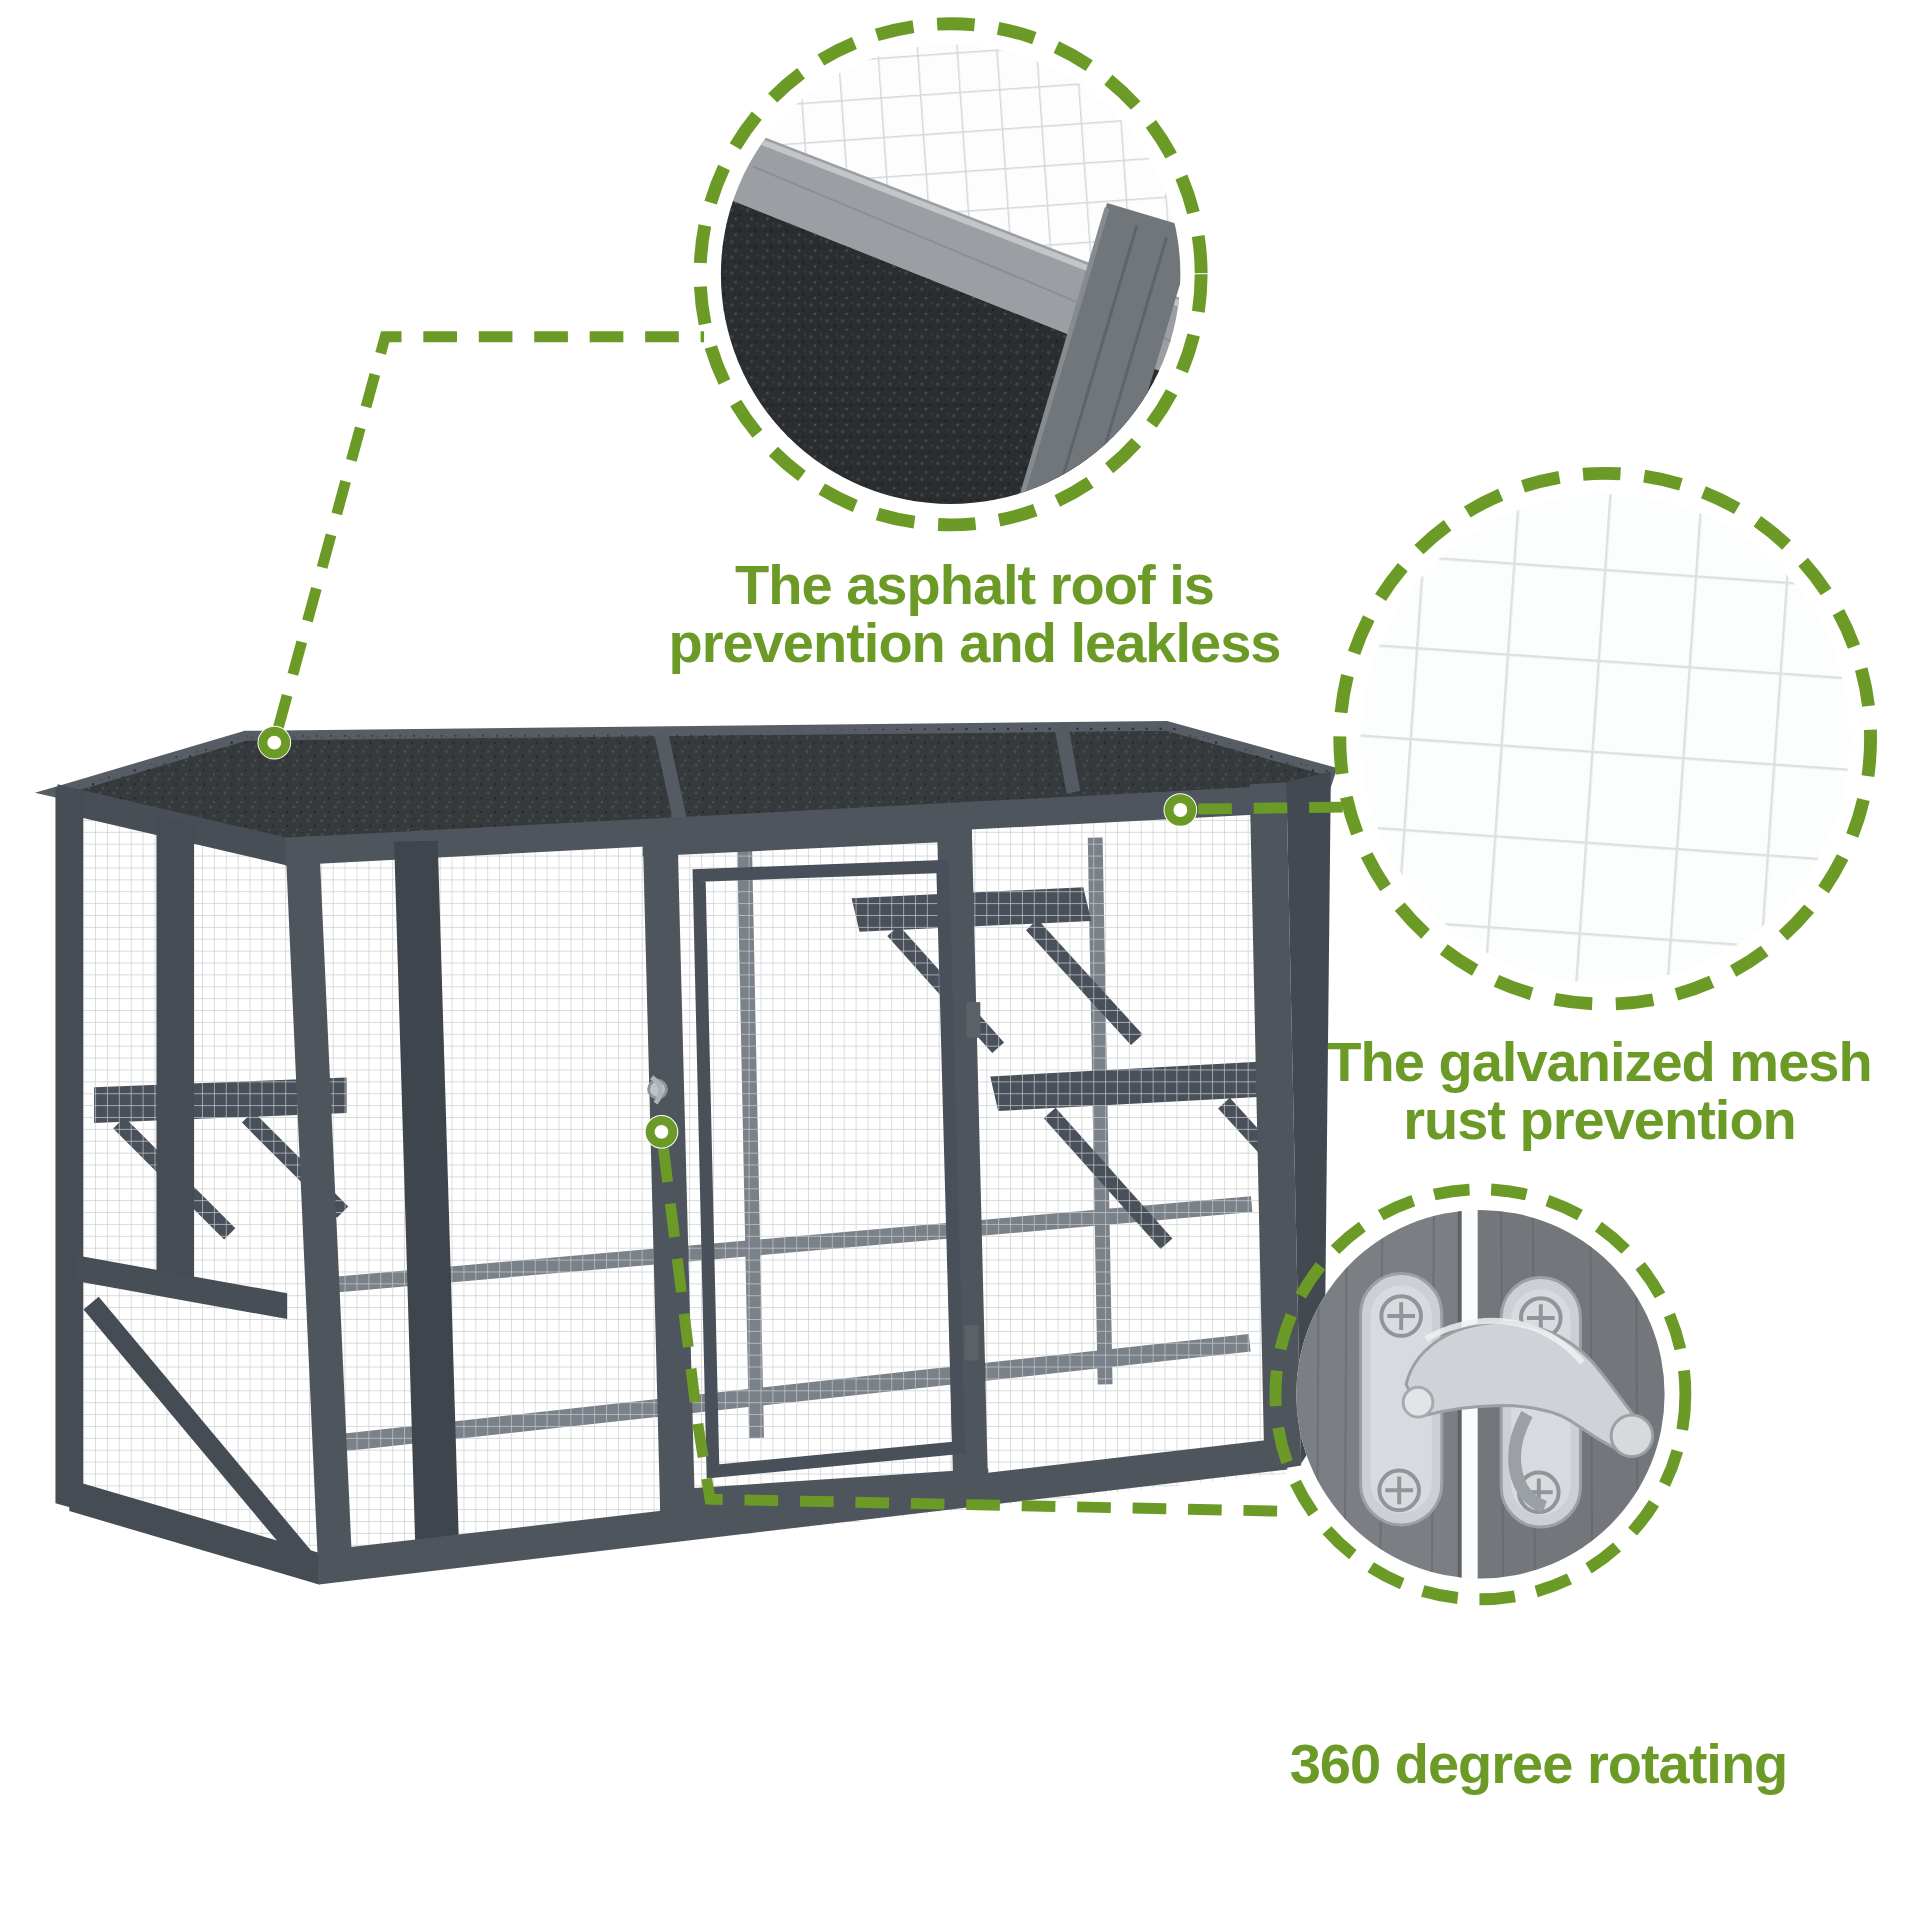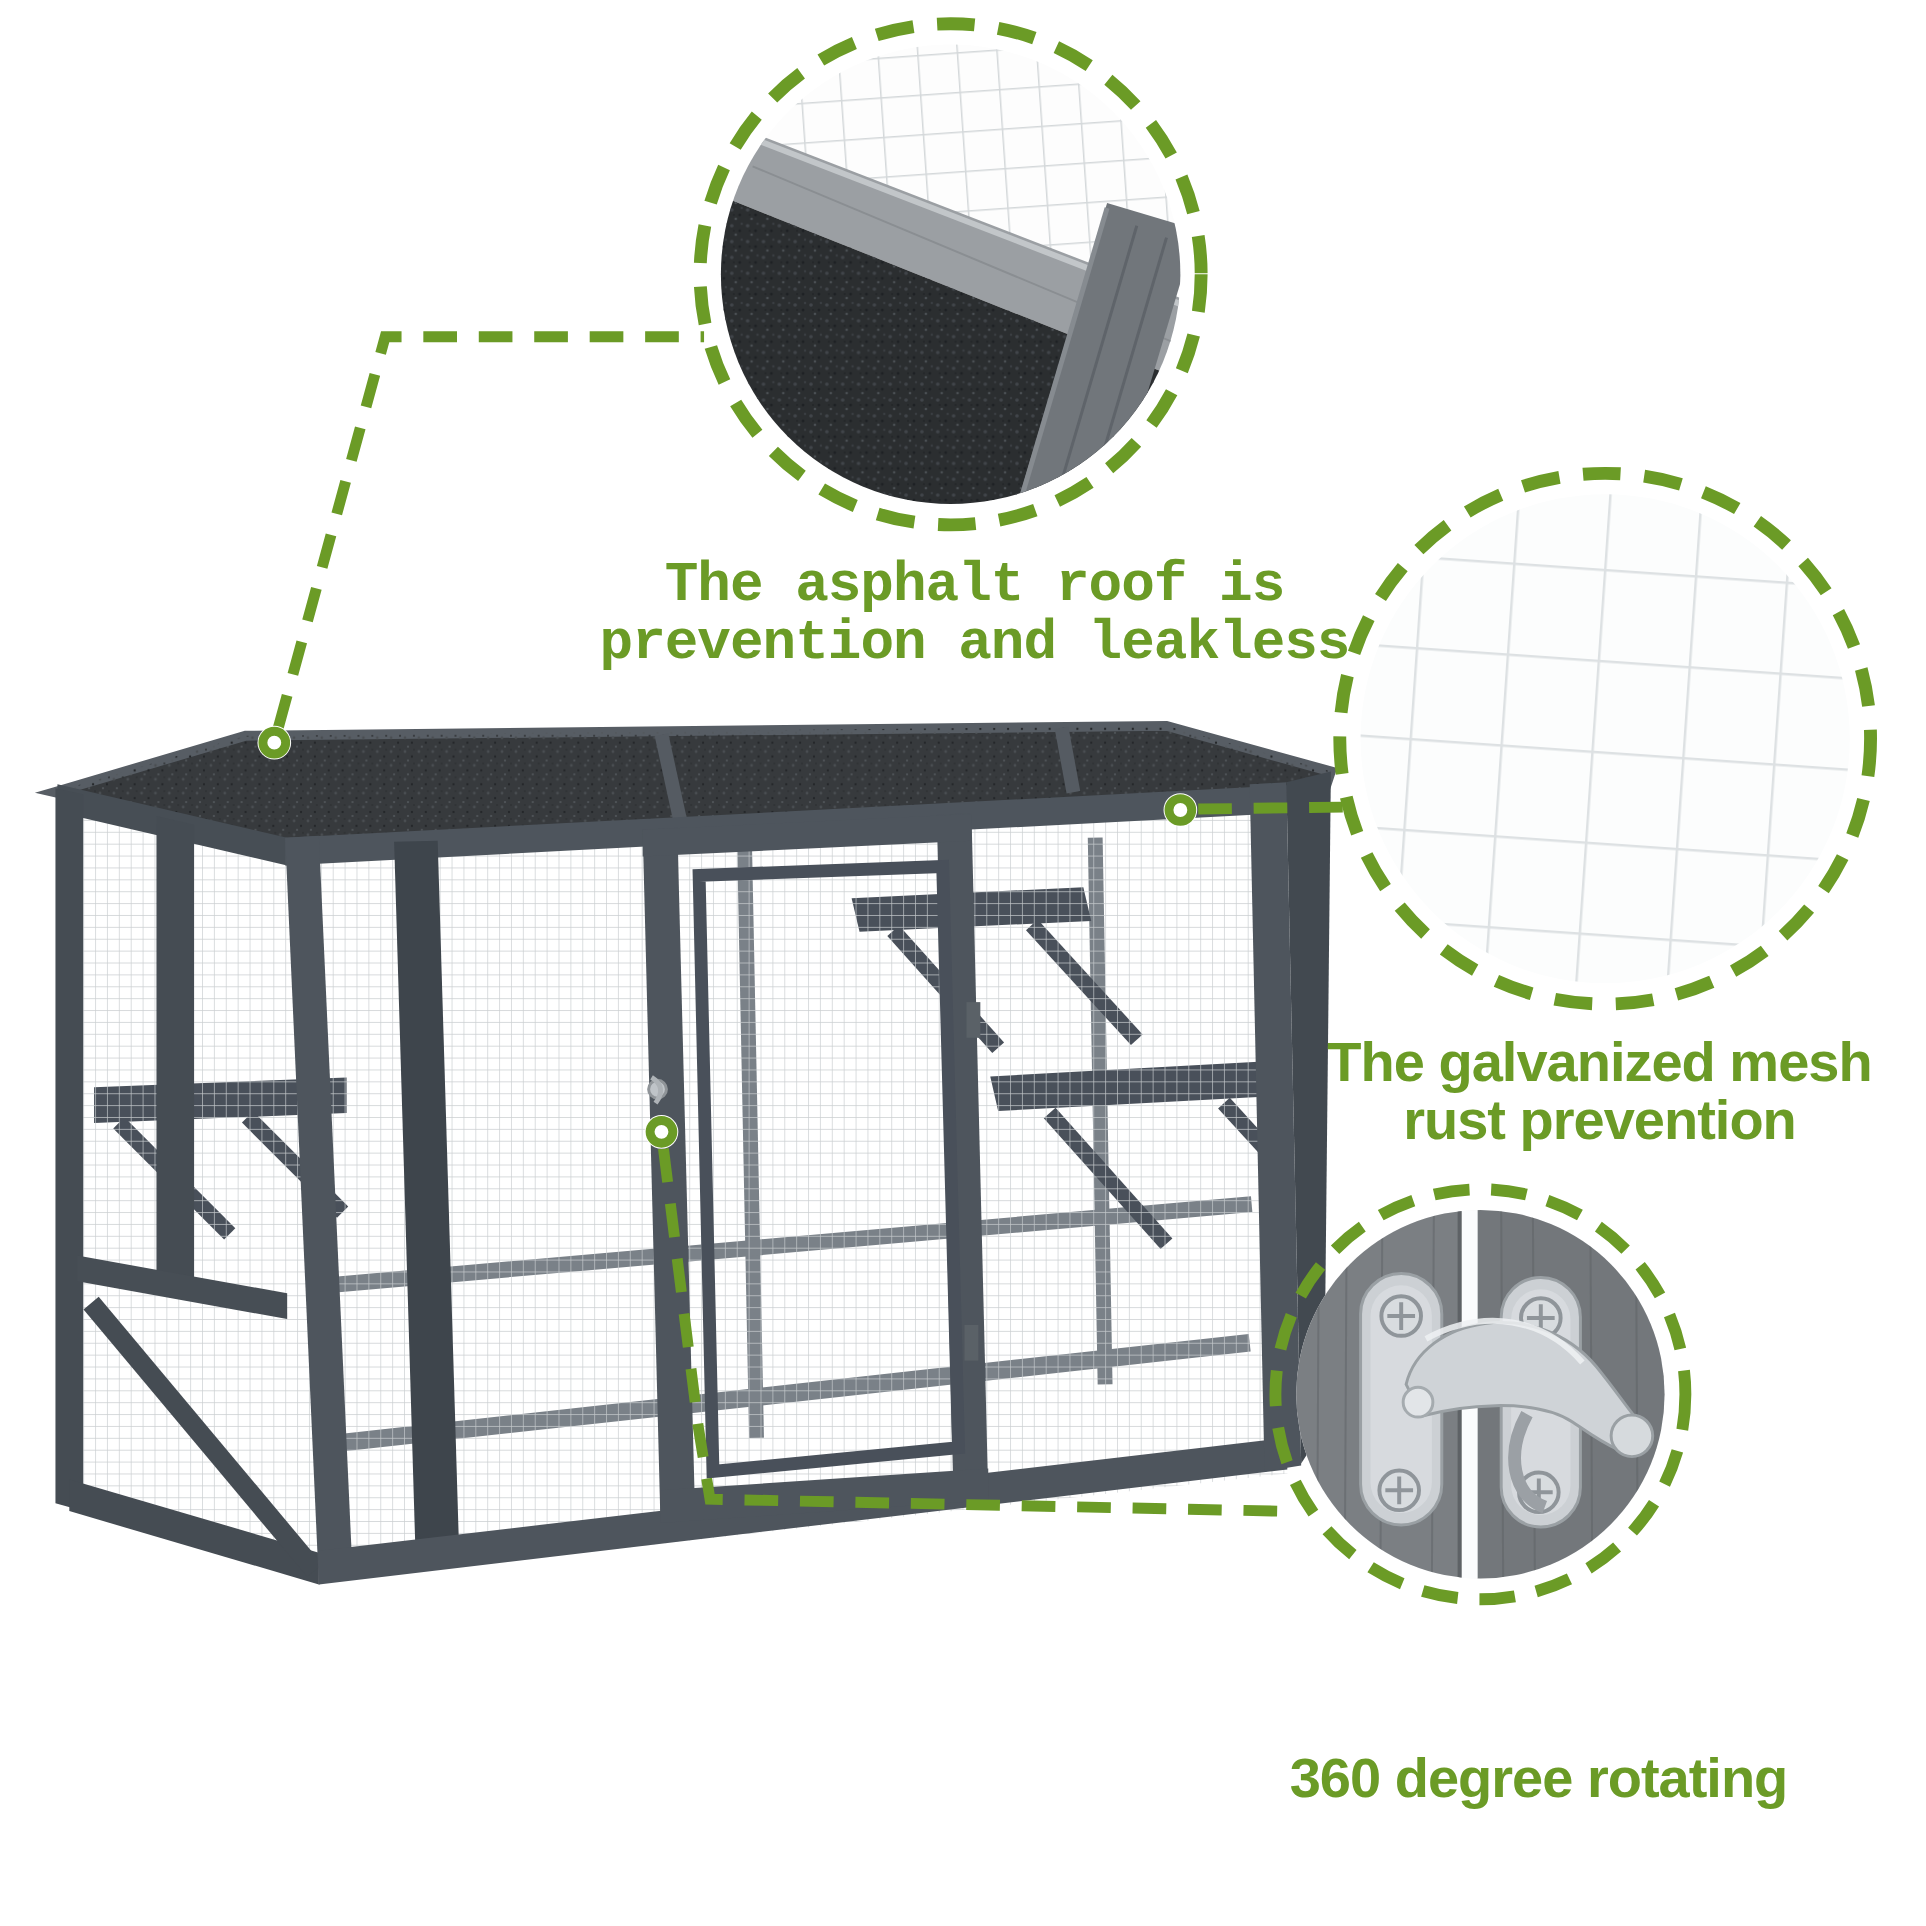--- a/index.html
+++ b/index.html
@@ -1,23 +1,23 @@
 <!DOCTYPE html>
 <html style="--accent: #6b9b26; --bg: #ffffff;"><head>
 <meta charset="utf-8">
 <style>
   html,body{margin:0;padding:0;background:#fff;}
   .canvas{position:relative;width:1927px;height:1927px;background:var(--bg,#fff);overflow:hidden;
           font-family:"Liberation Sans",sans-serif;}
   .canvas svg{position:absolute;left:0;top:0;}
   .caption{position:absolute;color:var(--accent,#6b9b26);font-weight:bold;font-size:56px;
            line-height:1.04;text-align:center;letter-spacing:-1px;}
-  #cap-roof{left:549px;top:556px;width:851px;font-family:Liberation Mono, monospace;}
+  #cap-roof{left:549px;top:556px;width:851px;}
   #cap-mesh{left:1273px;top:1006px;width:653px;margin-top:27px;}
-  #cap-buckle{left:1210px;top:1735px;width:657px;margin-top:14px;}
+  #cap-buckle{left:1210px;top:1735px;width:657px;}
   .gstroke{stroke:var(--accent,#6b9b26);}
 </style>
 </head>
 <body>
 
 <div class="canvas">
 
 <svg width="1927" height="1927" viewBox="0 0 1946 1946">
   <defs>
     <pattern id="meshS" width="12" height="12" patternUnits="userSpaceOnUse">

